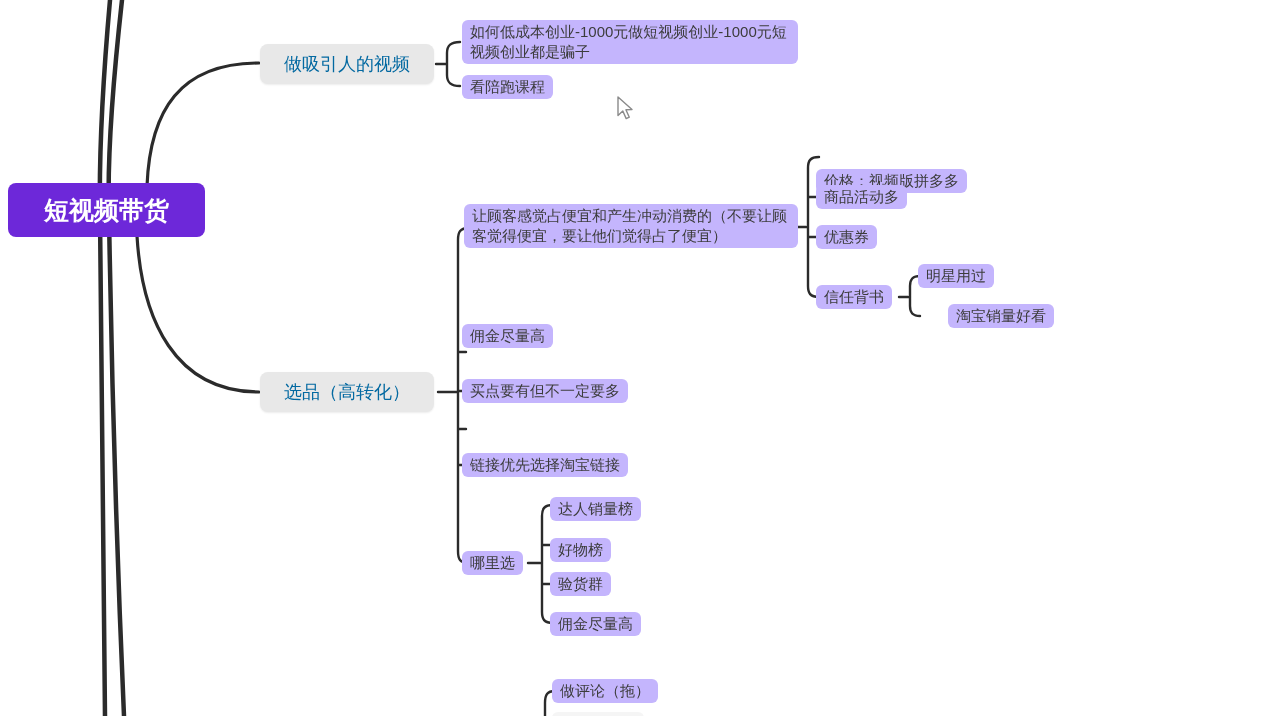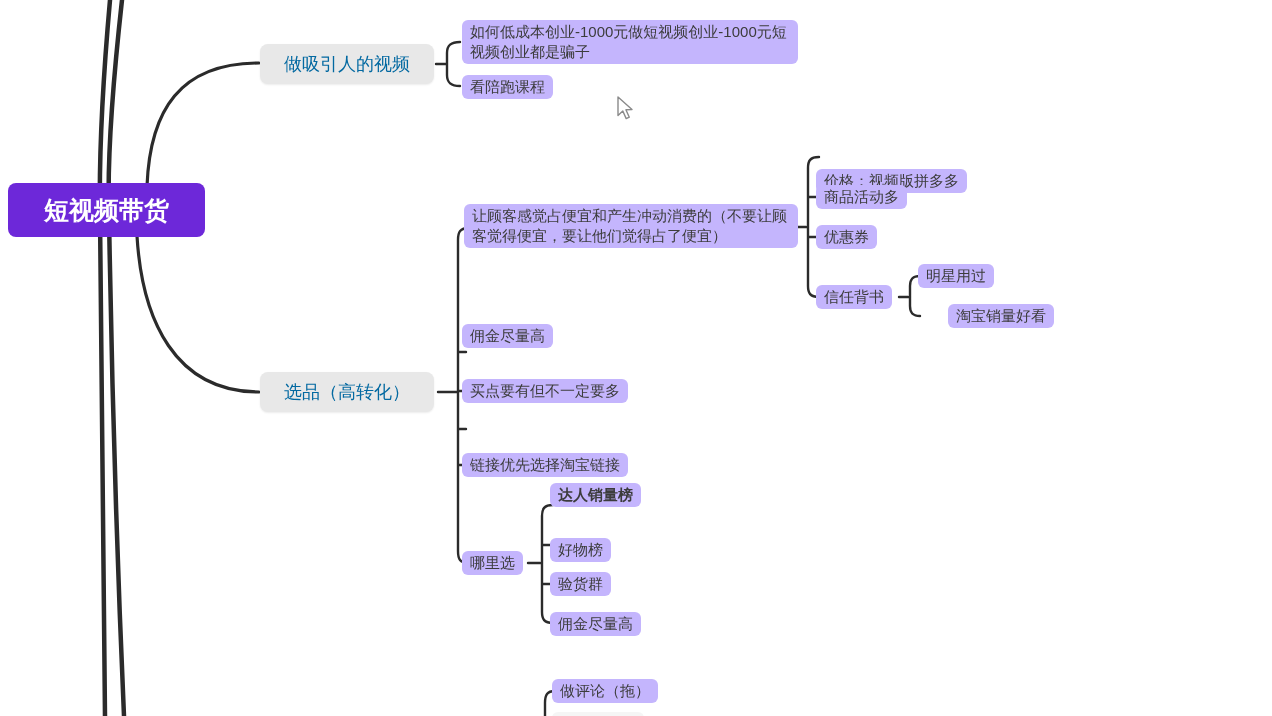--- a/index.html
+++ b/index.html
@@ -105,21 +105,21 @@
   <div class="node leaf" style="left:816px;top:225px;">优惠券</div>
   <div class="node leaf" style="left:816px;top:285px;">信任背书</div>
   <div class="node leaf" style="left:918px;top:264px;">明星用过</div>
   <div class="node leaf" style="left:948px;top:304px;">淘宝销量好看</div>
 
   <div class="node leaf" style="left:462px;top:324px;font-family:Liberation Serif, serif;">佣金尽量高</div>
   <div class="node leaf" style="left:462px;top:379px;">买点要有但不一定要多</div>
   <div class="node leaf" style="left:462px;top:453px;">链接优先选择淘宝链接</div>
   <div class="node leaf" style="left:462px;top:551px;">哪里选</div>
 
-  <div class="node leaf" style="left:550px;top:483px;font-weight:bold;">达人销量榜</div>
+  <div class="node leaf" style="left:550px;top:497px;">达人销量榜</div>
   <div class="node leaf" style="left:550px;top:538px;">好物榜</div>
   <div class="node leaf" style="left:550px;top:572px;font-family:Liberation Serif, serif;">验货群</div>
   <div class="node leaf" style="left:550px;top:612px;">佣金尽量高</div>
 
   <div class="node leaf" style="left:552px;top:679px;">做评论（拖）</div>
   <div class="node partial" style="left:552px;top:712px;"></div>
 
   <svg id="cursor" width="22" height="26" viewBox="0 0 22 26">
     <path d="M 2 1 L 2 19.5 L 6.8 15 L 10.2 22.6 L 13.3 21.2 L 9.9 13.8 L 16 13.6 Z" fill="#ffffff" stroke="#8a8a8a" stroke-width="1.4" stroke-linejoin="round"></path>
   </svg>

